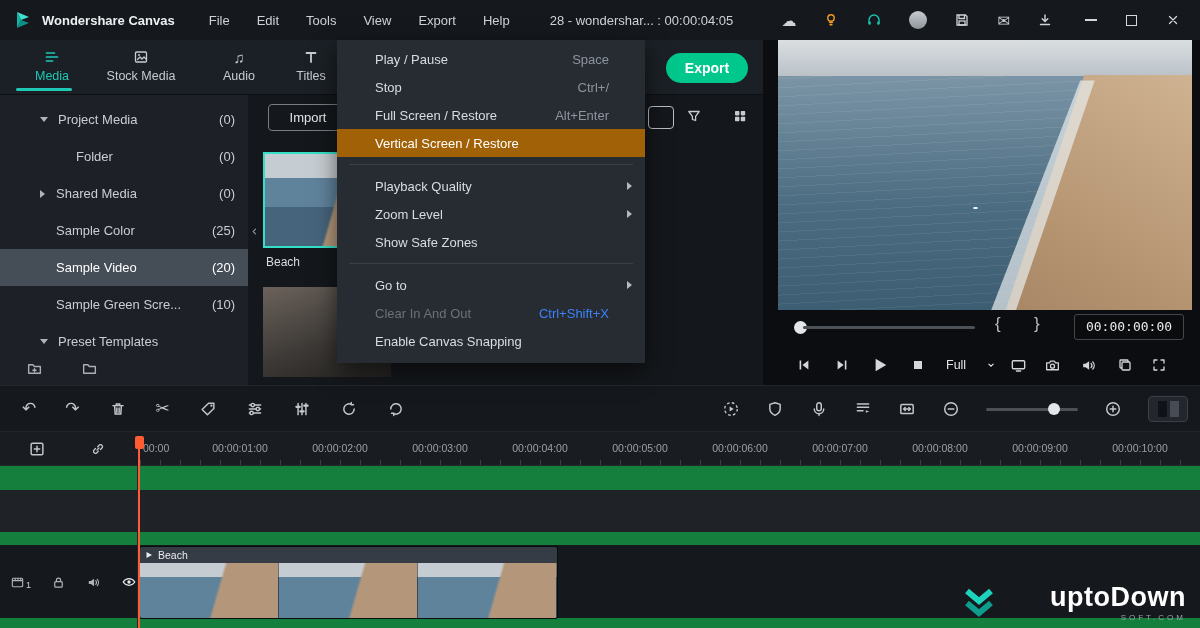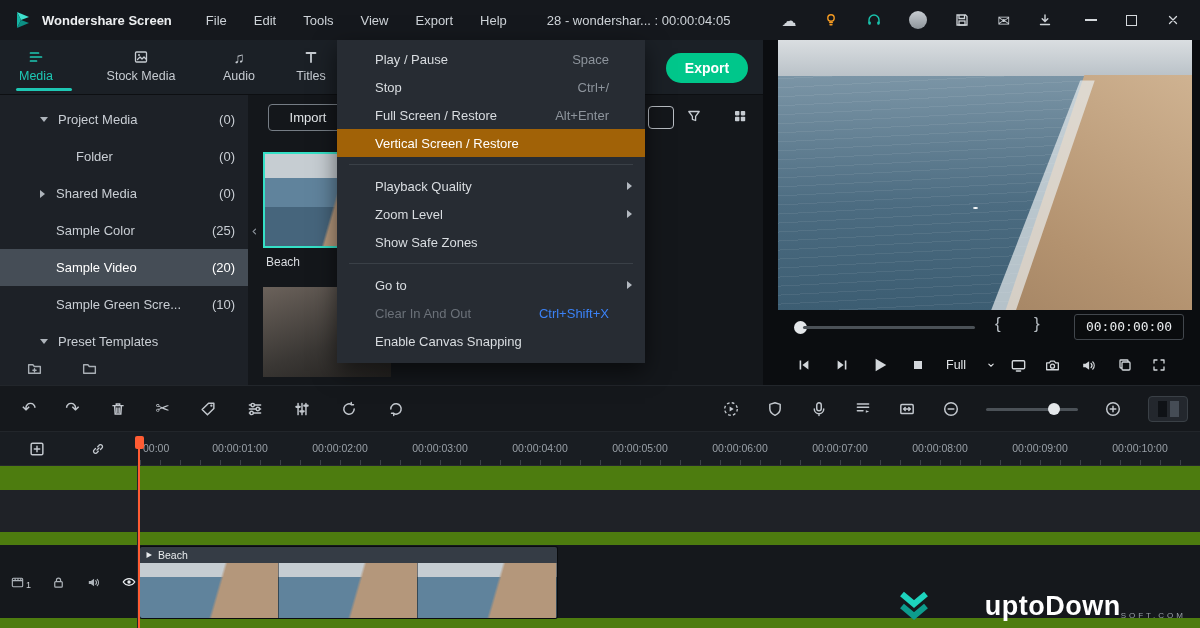--- a/index.html
+++ b/index.html
@@ -22,21 +22,21 @@
   .min-glyph { display:block; width:12px; height:2px; background:#d4d8dc; }
   .max-glyph { display:block; width:11px; height:11px; border:1.5px solid #d4d8dc; }
 
   
   .left-panel { position:absolute; top:40px; left:0; width:763px; height:345px; background:#14171b; }
   .tabbar { position:relative; height:55px; background:#1b2026; border-bottom:1px solid #0d0f12; }
   .tab { position:absolute; top:8px; display:flex; flex-direction:column; align-items:center; gap:3px; color:#c6cbd1; font-size:12.5px; white-space:nowrap; }
   .tab .ic { height:18px; display:flex; align-items:center; }
   .tab.active { color:#1ec8b4; }
   .tab-underline { position:absolute; left:16px; bottom:3px; width:56px; height:3px; background:#1ec8b4; border-radius:2px; }
-  .tab-media { left:8px; width:56px; }
+  .tab-media { left:24px; width:56px; }
   .tab-stock { left:88px; width:106px; }
   .tab-audio { left:208px; width:62px; }
   .tab-titles { left:282px; width:58px;text-align:right; }
   .export-btn { position:absolute; left:666px; top:13px; width:82px; height:30px; border-radius:15px; background:#00c78b; color:#fff; font-weight:700; font-size:14px; display:flex; align-items:center; justify-content:center; border:none; cursor:pointer; }
 
   .content { position:absolute; top:55px; left:0; right:0; bottom:0; display:flex; }
   .sidebar { position:relative; width:248px; background:#1d2127; padding-top:6px; flex:none; }
   .side-row { position:relative; height:37px; display:flex; align-items:center; color:#c9ced4; }
   .side-row .count { position:absolute; right:13px; }
   .side-row.selected { background:#454d56; color:#fff; }
@@ -94,21 +94,21 @@
   .tb-left { position:absolute; left:22px; top:0; height:100%; display:flex; align-items:center; gap:29px; color:#c3c8ce; }
   .tb-right { position:absolute; left:722px; top:0; height:100%; display:flex; align-items:center; gap:26px; color:#c3c8ce; }
   .glyph { font-size:17px; line-height:1; }
   .zoom-slider { position:relative; width:92px; height:14px; }
   .zs-track { position:absolute; left:0; top:6px; width:100%; height:3px; background:#4b5157; border-radius:2px; }
   .zs-knob { position:absolute; left:62px; top:1px; width:12px; height:12px; border-radius:50%; background:#e4e7ea; }
   .view-toggle { width:40px; height:26px; background:#23272d; border:1px solid #3a4046; border-radius:4px; display:flex; align-items:center; justify-content:center; gap:3px; }
   .vt1 { width:9px; height:16px; background:#0f1216; } .vt2 { width:9px; height:16px; background:#454c55; }
 
   
-  .timeline { position:absolute; top:432px; left:0; width:1200px; height:196px; background:#4d7c0f; }
+  .timeline { position:absolute; top:432px; left:0; width:1200px; height:196px; background:#15803d; }
   .tl-header { position:absolute; top:0; left:0; width:100%; height:34px; background:#191d22; border-bottom:1px solid #24282d; }
   .addtrack-btn { position:absolute; left:28px; top:8px; color:#c3c8ce; }
   .link-btn { position:absolute; left:90px; top:9px; color:#c3c8ce; }
   .ticks { position:absolute; left:140px; right:0; bottom:0; height:5px; background:repeating-linear-gradient(90deg,#3d4248 0 1px, transparent 1px 20px); }
   .rl { position:absolute; top:10px; font-size:10.5px; color:#99a0a7; transform:translateX(-50%); white-space:nowrap; }
   .rl.first { transform:none; }
   .tracks { position:absolute; top:34px; left:0; right:0; bottom:0; }
   .lane1 { position:absolute; top:24px; height:42px; left:0; right:0; background:#1f2227; }
   .lane2 { position:absolute; top:79px; height:73px; left:0; right:0; background:#15181c; }
   .tc-col { position:absolute; left:0; top:0; bottom:0; width:138px; border-right:1px solid #22262b; }
@@ -120,38 +120,38 @@
   .clip-head { height:16px; background:#353c45; display:flex; align-items:center; gap:5px; padding-left:5px; color:#e9ecee; font-size:10.5px; }
   .clip-body { display:flex; height:55px; }
   .mini { flex:1; border-right:1px solid rgba(0,0,0,.45);
     background:linear-gradient(106deg, rgba(0,0,0,0) 0 55%, #b4977b 57% 100%),
                linear-gradient(180deg,#c6cdd2 0 26%, #60839c 26% 100%); }
   .playhead { position:absolute; left:138px; top:4px; bottom:0; width:2px; background:#ff5c33; z-index:12; }
   .ph-handle { position:absolute; left:-3.5px; top:0; width:9px; height:13px; background:#ff5c33; border-radius:2px; }
 
   
   .watermark { position:absolute; right:14px; bottom:6px; display:flex; align-items:center; gap:7px; z-index:40; }
-  .wm-text { display:flex; flex-direction:row; align-items:flex-end;margin-left:47px; }
+  .wm-text { display:flex; flex-direction:column; align-items:flex-end;margin-left:47px; }
   .wm-brand { font-size:27px; font-weight:700; color:#fff; letter-spacing:.5px; line-height:1; }
   .wm-sub { font-size:8px; color:#9aa1a8; letter-spacing:3px; margin-top:2px;text-align:right; }
 </style>
 </head>
 <body>
 
 <div class="app">
 
   <header class="titlebar">
     <span class="logo">
       <svg width="20" height="20" viewBox="0 0 20 20">
           <path d="M4 2 L16 7 L8 10 Z" fill="#3fe0cd"></path>
           <path d="M4 2 L8 10 L4 18 Z" fill="#14b3a2"></path>
           <path d="M8 10 L16 13 L4 18 Z" fill="#0c8f84"></path>
         </svg>
     </span>
-    <span class="app-title">Wondershare Screen</span>
+    <span class="app-title">Wondershare Canvas</span>
     <nav class="menus">
       <span>File</span>
       <span>Edit</span>
       <span>Tools</span>
       <span>View</span>
       <span>Export</span>
       <span>Help</span>
     </nav>
     <span class="project-label">28 - wondershar... : 00:00:04:05</span>
     <div class="tb-icons">

